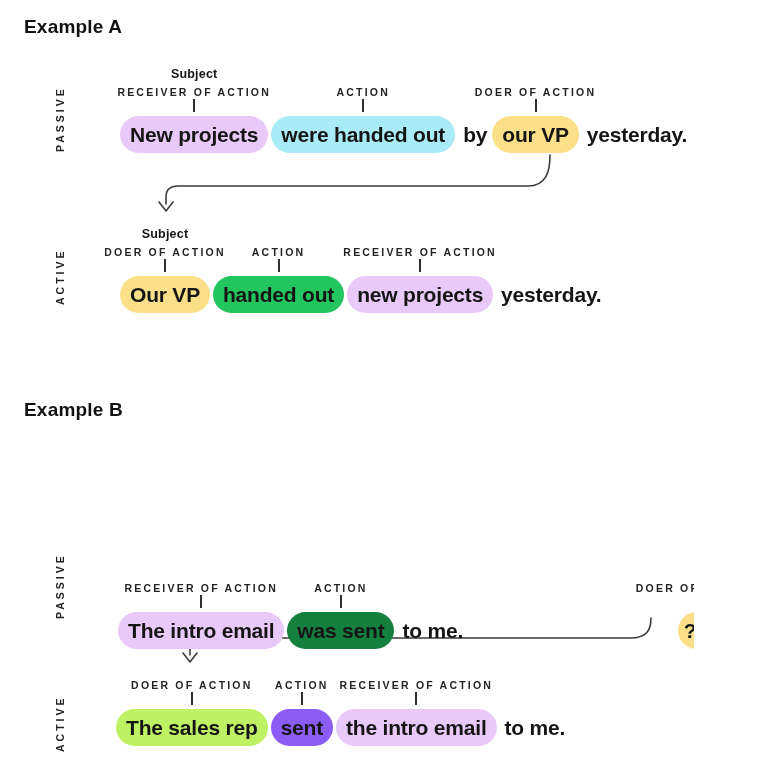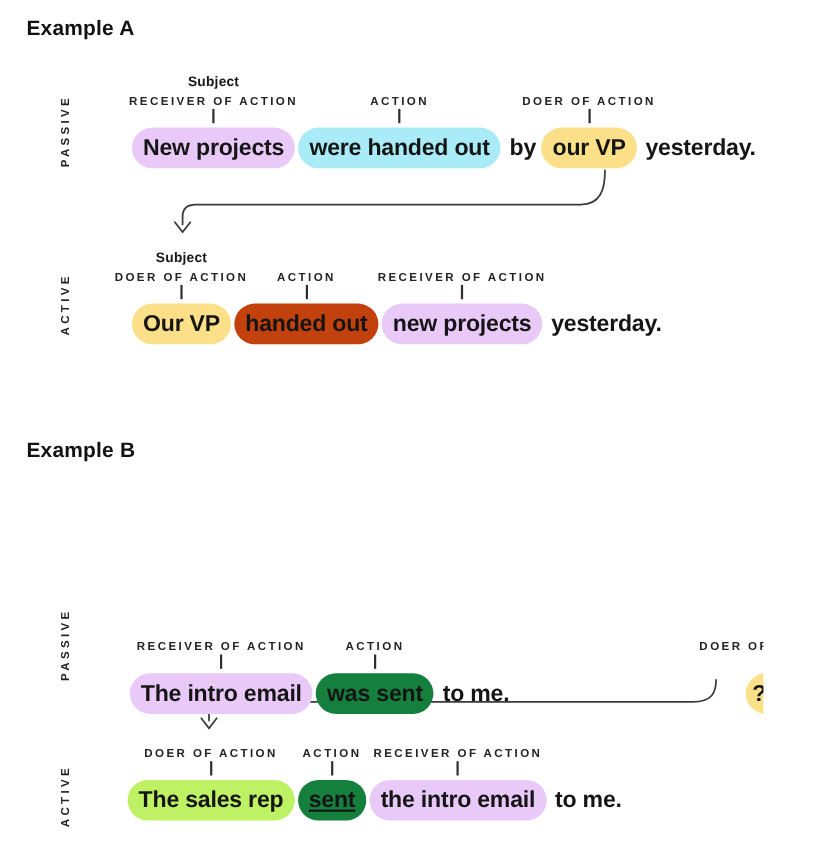--- a/index.html
+++ b/index.html
@@ -102,21 +102,21 @@
   <div class="chunks" style="left:120px; top:276px;">
     <div class="chunk">
       <div class="subject">Subject</div>
       <div class="role">DOER OF ACTION</div>
       <div class="tick"></div>
       <div class="pill" style="background: rgb(251, 224, 137);">Our VP</div>
     </div>
     <div class="chunk">
       <div class="role">ACTION</div>
       <div class="tick"></div>
-      <div class="pill" style="background: #c2410c;">handed out</div>
+      <div class="pill" style="background: #22c55e;">handed out</div>
     </div>
     <div class="chunk">
       <div class="role">RECEIVER OF ACTION</div>
       <div class="tick"></div>
       <div class="pill" style="background: rgb(233, 201, 248);">new projects</div>
     </div>
     <div class="plain">yesterday.</div>
   </div>
 
   <h2 class="heading" style="left:24px; top:399px;">Example B</h2>
@@ -147,21 +147,21 @@
 
   <div class="chunks" style="left:116px; top:709px;">
     <div class="chunk">
       <div class="role">DOER OF ACTION</div>
       <div class="tick"></div>
       <div class="pill" style="background: #bef264;">The sales rep</div>
     </div>
     <div class="chunk">
       <div class="role">ACTION</div>
       <div class="tick"></div>
-      <div class="pill" style="background: #15803d; text-decoration: underline;">sent</div>
+      <div class="pill" style="background: #8b5cf6;">sent</div>
     </div>
     <div class="chunk">
       <div class="role">RECEIVER OF ACTION</div>
       <div class="tick"></div>
       <div class="pill" style="background: rgb(233, 201, 248);">the intro email</div>
     </div>
     <div class="plain">to me.</div>
   </div>
 
 </div>

